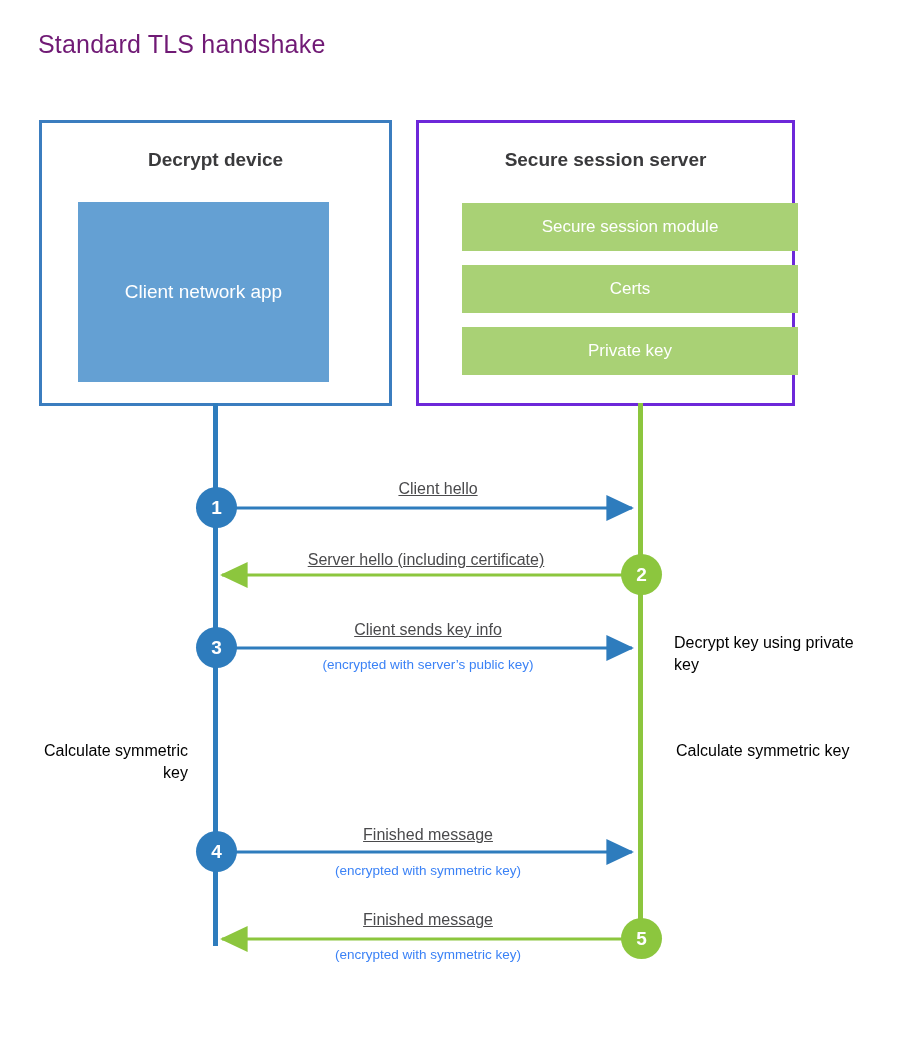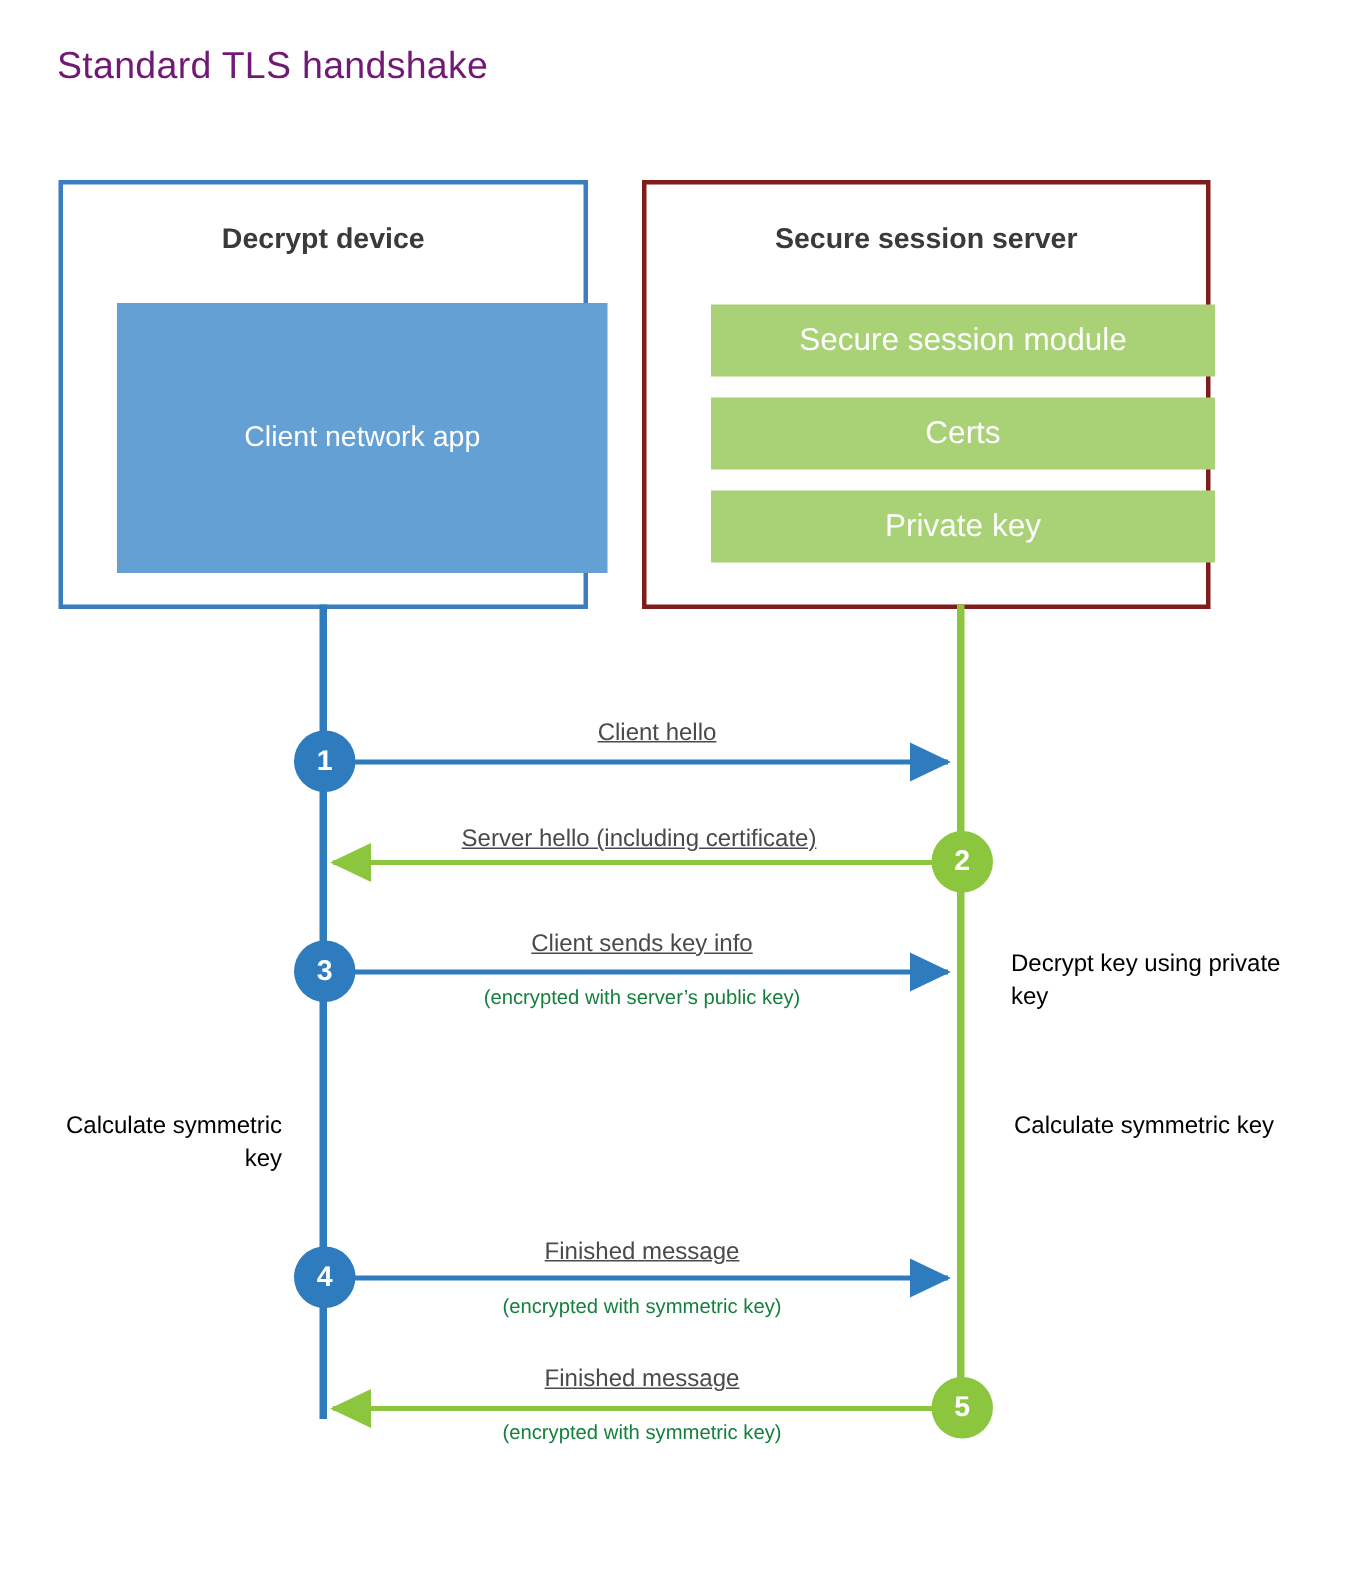--- a/index.html
+++ b/index.html
@@ -40,43 +40,43 @@
     box-sizing: border-box;
   }
   .node-panel.client {
     left: 39px;
     top: 120px;
     width: 353px;
     height: 286px;
     border: 3px solid #3b7dbf;
   }
   .node-panel.server {
-    left: 428px;
+    left: 416px;
     top: 120px;
     width: 379px;
     height: 286px;
-    border: 3px solid #7f1d1d;
+    border: 3px solid #6d28d9;
   }
   .panel-title {
     position: absolute;
     left: 0;
     top: 26px;
     width: 100%;
     text-align: center;
     font-size: 19px;
     font-weight: bold;
     color: #3a3a3c;
   }
 
   
   .client-app-block {
     position: absolute;
     left: 36px;
     top: 79px;
-    width: 327px;
+    width: 251px;
     height: 180px;
     background: #64a0d3;
     color: #ffffff;
     font-size: 19px;
     display: flex;
     align-items: center;
     justify-content: center;
     text-align: center;
     line-height: 1.35;
     padding: 0 18px;
@@ -84,21 +84,21 @@
   }
 
   
   .server-bar {
     position: absolute;
     left: 43px;
     width: 336px;
     height: 48px;
     background: #a9d175;
     color: #ffffff;
-    font-size: 21px;
+    font-size: 17px;
     display: flex;
     align-items: center;
     justify-content: center;
     text-align: center;
     box-sizing: border-box;
   }
   .server-bar.b0 { top: 80px; }
   .server-bar.b1 { top: 142px; }
   .server-bar.b2 { top: 204px; text-align: center; }
 
@@ -152,21 +152,21 @@
     position: absolute;
     font-size: 16px;
     color: #4a4a4c;
     white-space: nowrap;
     text-align: center;
     text-decoration: underline;
   }
   .msg-sublabel {
     position: absolute;
     font-size: 13.5px;
-    color: #15803d;
+    color: #3b82f6;
     white-space: nowrap;
     text-align: center;
   }
 
   
   .side-note {
     position: absolute;
     font-size: 16px;
     color: #000000;
     line-height: 1.35;

